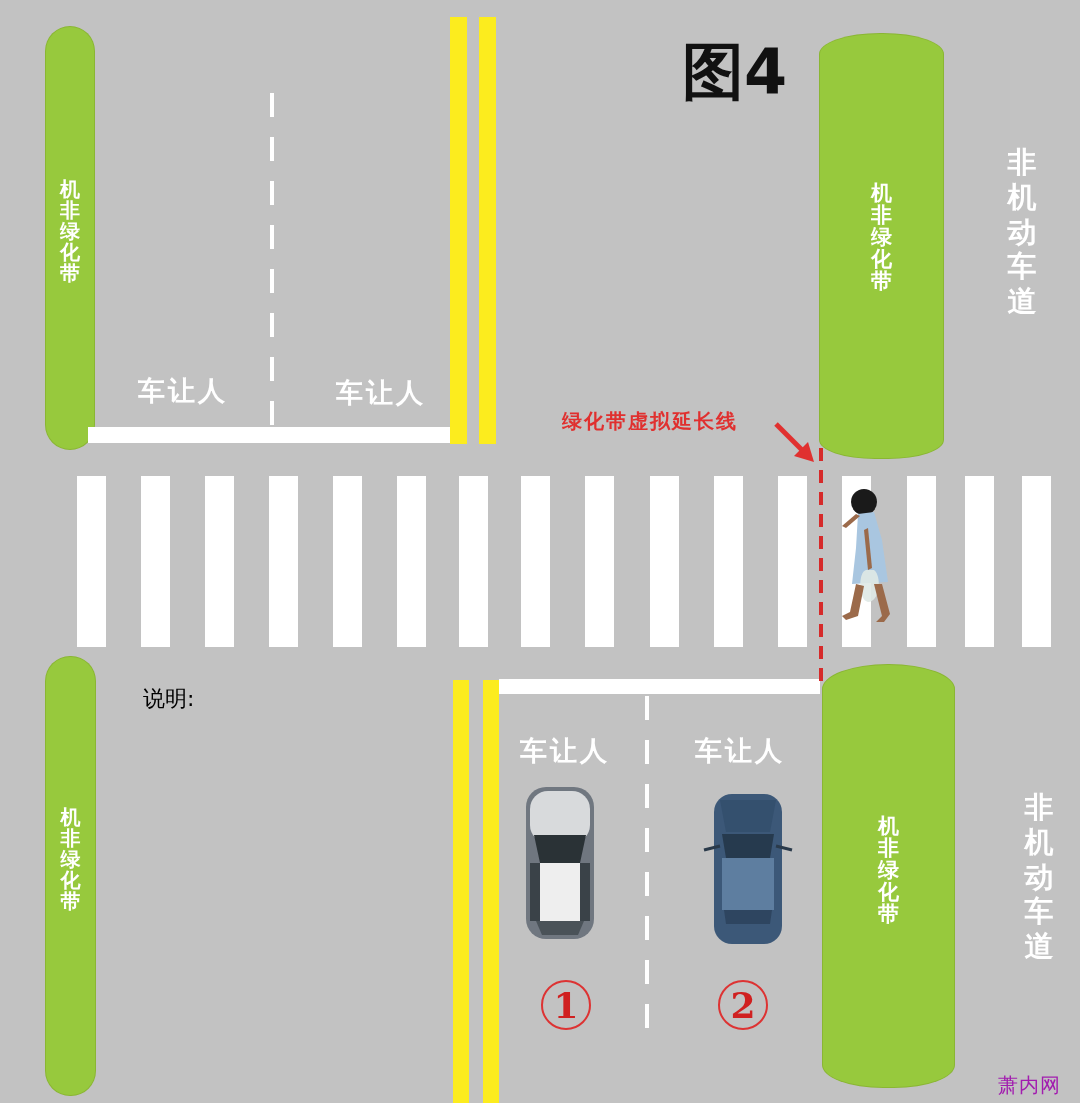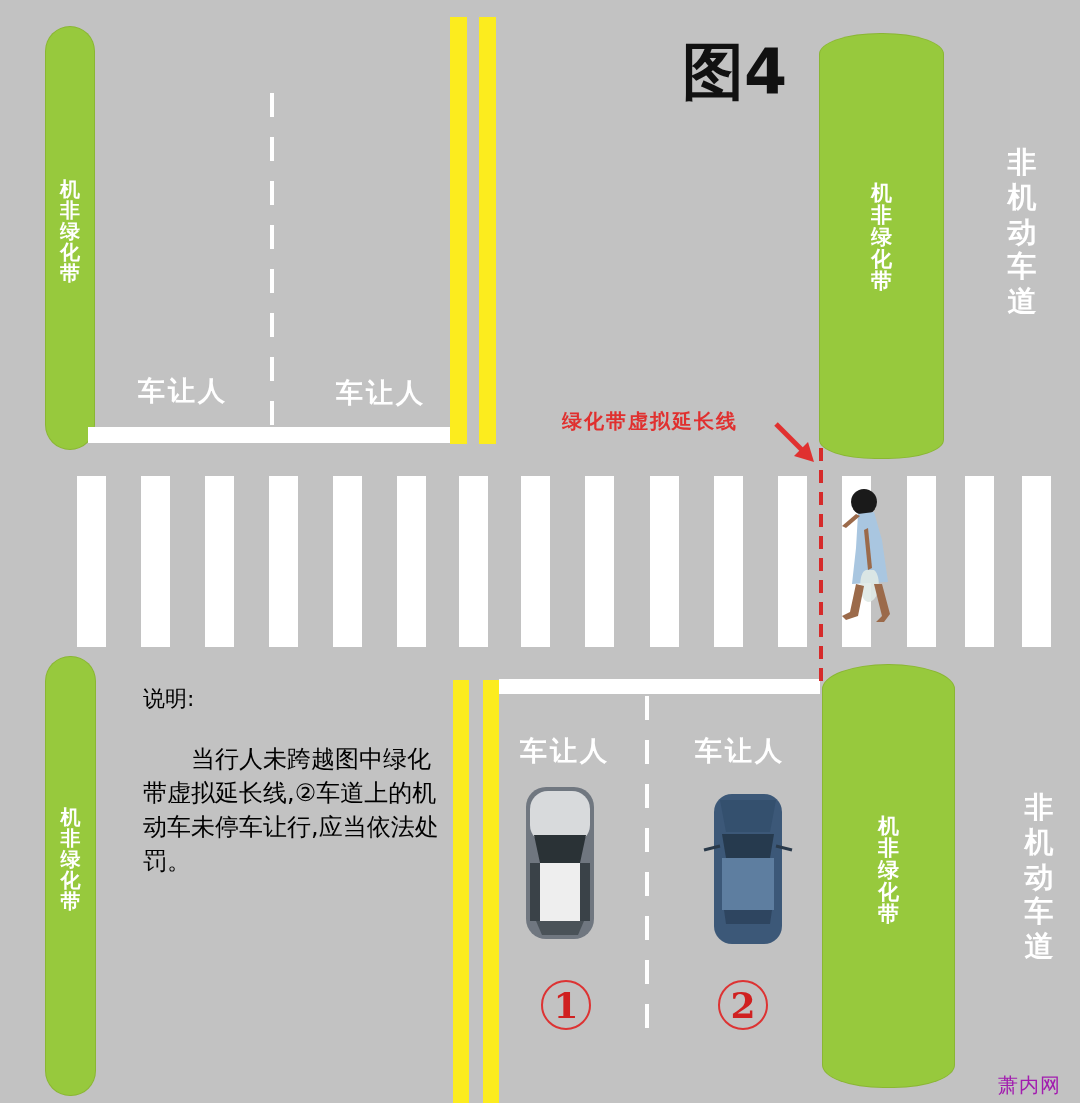--- a/index.html
+++ b/index.html
@@ -158,17 +158,16 @@
     <line x1="92" y1="58" x2="76" y2="54" stroke="#2a3a4a" stroke-width="3"></line>
     <rect x="22" y="66" width="52" height="52" fill="#5e7ea0"></rect>
     <path d="M24 118 L72 118 L70 132 L26 132 Z" fill="#2e4560"></path>
   </svg>
 
   <div class="circle-num" style="left:541px;top:980px;">1</div>
   <div class="circle-num" style="left:718px;top:980px;">2</div>
 
   <div class="explain" style="top:682px;font-size:22px;">说明:</div>
   <div class="explain" style="top:742px;">
-    <p style="text-indent:2em;">当行人未跨越图中绿化带虚拟延长线,②车道上的机动车未停车让行,应当依法处罚。</p>
   </div>
 
   <div class="watermark">萧内网</div>
 </div>
 
 </body></html>

